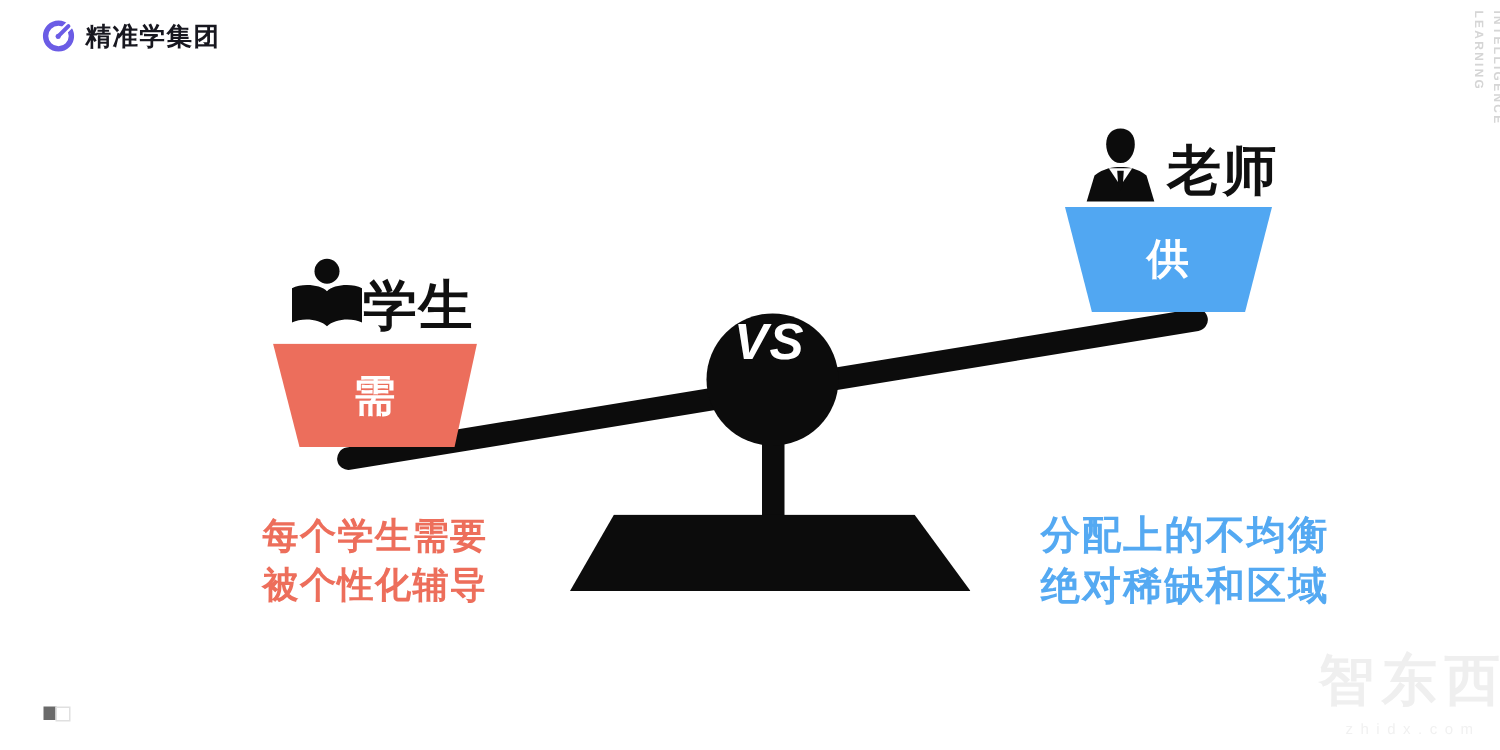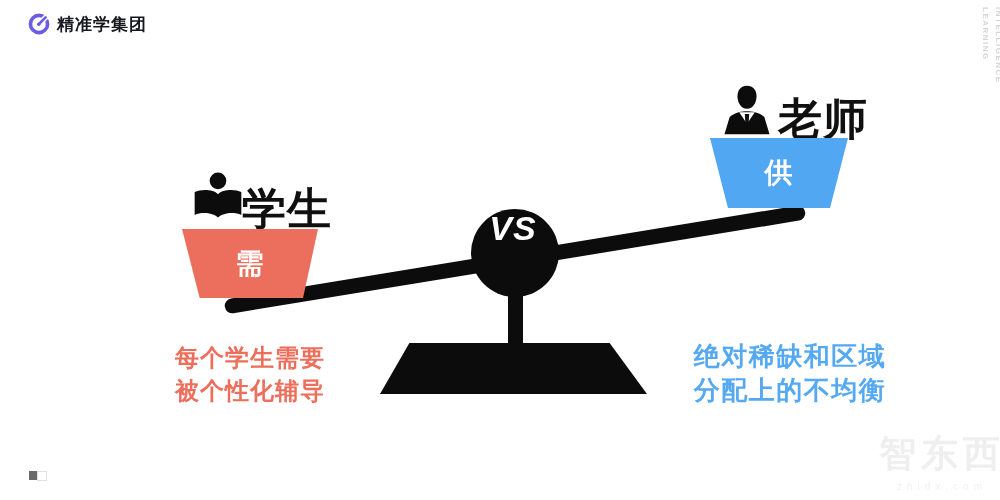--- a/index.html
+++ b/index.html
@@ -39,21 +39,21 @@
   .pan span{color:#fff;font-size:28px;font-weight:700;letter-spacing:1px;}
   .pan-left{
     left:167px;top:229px;width:136px;height:69px;background:#EC6E5C;
     clip-path:polygon(0 0,100% 0,89% 100%,13% 100%);
   }
   .pan-right{
     left:695px;top:138px;width:138px;height:70px;background:#51A7F2;
     clip-path:polygon(0 0,100% 0,87% 100%,13% 100%);
   }
   
-  .side-title{position:absolute;font-size:44px;font-weight:800;color:#101010;letter-spacing:1px;}
+  .side-title{position:absolute;font-size:36px;font-weight:800;color:#101010;letter-spacing:1px;}
   .title-left{left:227px;top:180px;}
   .title-right{left:763px;top:90px;}
   .icon-student{position:absolute;left:178px;top:171px;width:50px;height:53px;}
   .icon-teacher{position:absolute;left:706px;top:85px;width:52px;height:50px;}
   .caption{position:absolute;width:240px;text-align:center;font-weight:600;}
   .caption-left{left:115px;top:341px;font-size:24px;line-height:33px;color:#ED6E5B;letter-spacing:1px;}
   .caption-right{left:655px;top:339px;font-size:26px;line-height:34px;color:#54A9F2;letter-spacing:1.5px;}
   
   .watermark{position:absolute;right:10px;bottom:8px;text-align:center;user-select:none;}
   .watermark-title{font-size:37px;font-weight:900;letter-spacing:5px;color:#EFEFEF;}
@@ -104,22 +104,22 @@
     <path d="M30 0 C23 0 19 5 19 12 C19 19 23 26.5 30 26.5 C37 26.5 41 19 41 12 C41 5 37 0 30 0 Z" fill="#0C0C0C"></path>
     <path d="M4 56 L10 36 C17 30.5 24 29.5 30 29.5 C36 29.5 43 30.5 50 36 L56 56 Z" fill="#0C0C0C"></path>
     <path d="M21 30.5 L30 44 L39 30.5 Z" fill="#ffffff"></path>
     <path d="M27.5 32.5 L32.5 32.5 L31.8 44 L30 48 L28.2 44 Z" fill="#0C0C0C"></path>
   </svg>
   <div class="side-title title-right">老师</div>
   <div class="pan pan-right">
     <span>供</span>
   </div>
   <div class="caption caption-right">
+    <div>分配上的不均衡</div>
     <div>绝对稀缺和区域</div>
-    <div>分配上的不均衡</div>
   </div>
 
   <div class="vs-circle">
     <span>VS</span>
   </div>
 
   <div class="watermark">
     <div class="watermark-title">智东西</div>
     <div class="watermark-sub">zhidx.com</div>
   </div>

